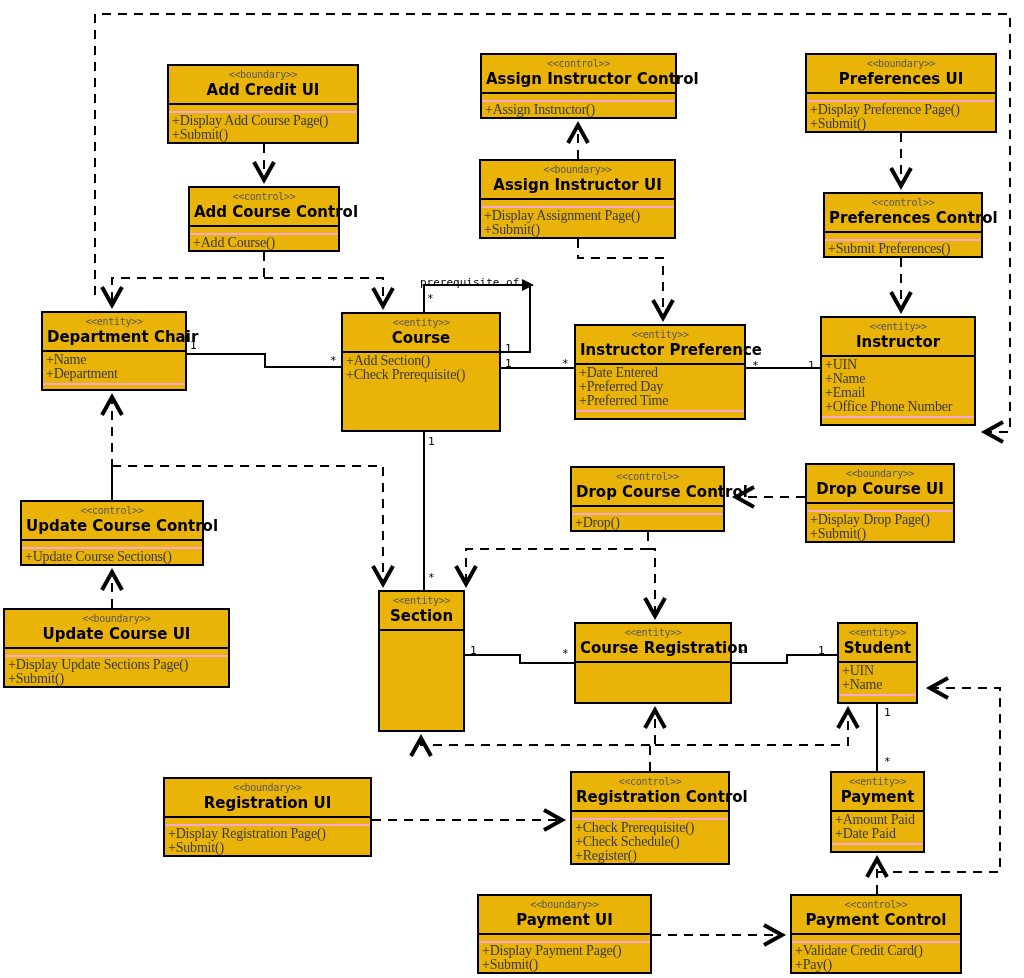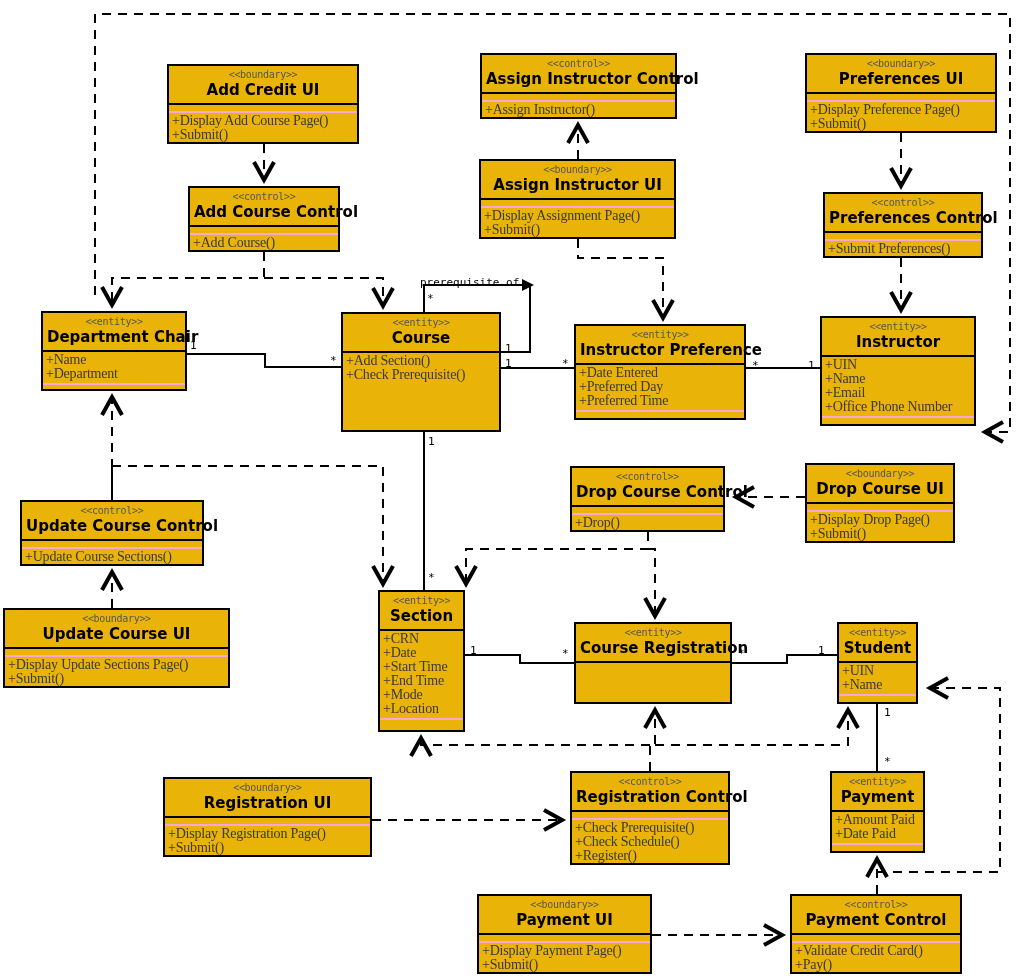--- a/index.html
+++ b/index.html
@@ -366,28 +366,20 @@
         <div class="compartment sep empty"></div>
         <div class="compartment">
           <div class="row">+Display Drop Page()</div>
           <div class="row">+Submit()</div>
         </div>
       </div>
       <div class="uml" style="left: 378px; top: 590px; width: 87px; height: 142px;">
         <div class="hdr">
           <div class="stereo">&lt;&lt;entity&gt;&gt;</div>
           <div class="cname">Section</div>
-        </div>
-        <div class="compartment sep">
-          <div class="row">+CRN</div>
-          <div class="row">+Date</div>
-          <div class="row">+Start Time</div>
-          <div class="row">+End Time</div>
-          <div class="row">+Mode</div>
-          <div class="row">+Location</div>
         </div>
         <div class="compartment empty"></div>
       </div>
       <div class="uml" style="left: 574px; top: 622px; width: 158px; height: 82px;">
         <div class="hdr">
           <div class="stereo">&lt;&lt;entity&gt;&gt;</div>
           <div class="cname">Course Registration</div>
         </div>
         <div class="compartment empty"></div>
       </div>

